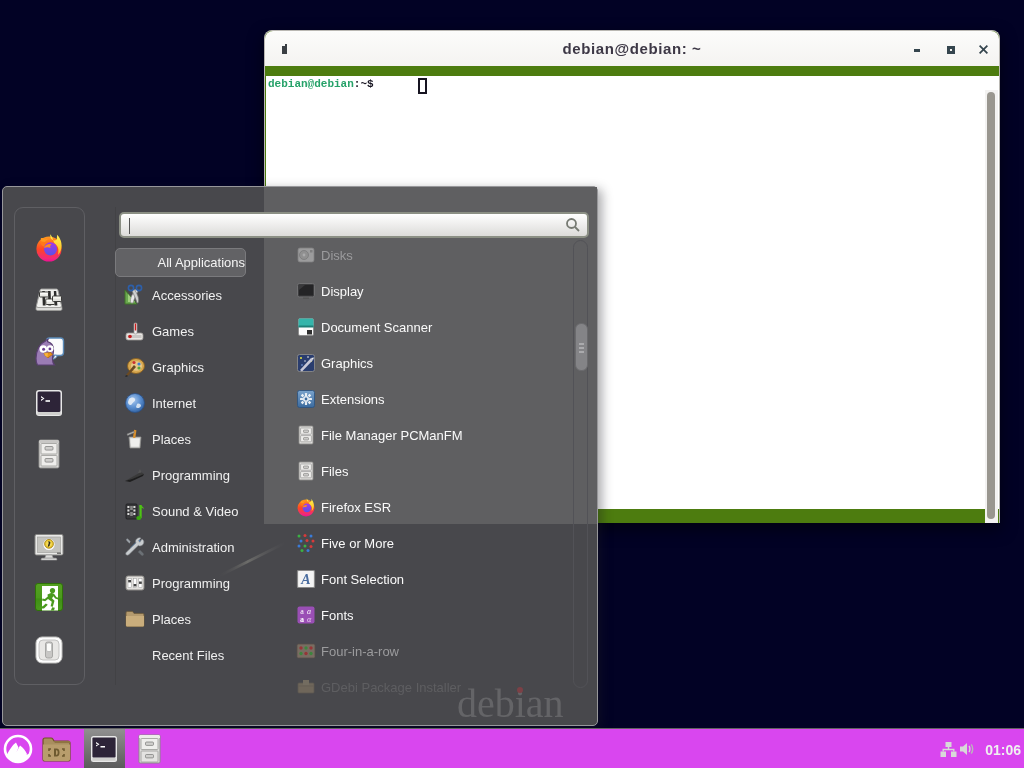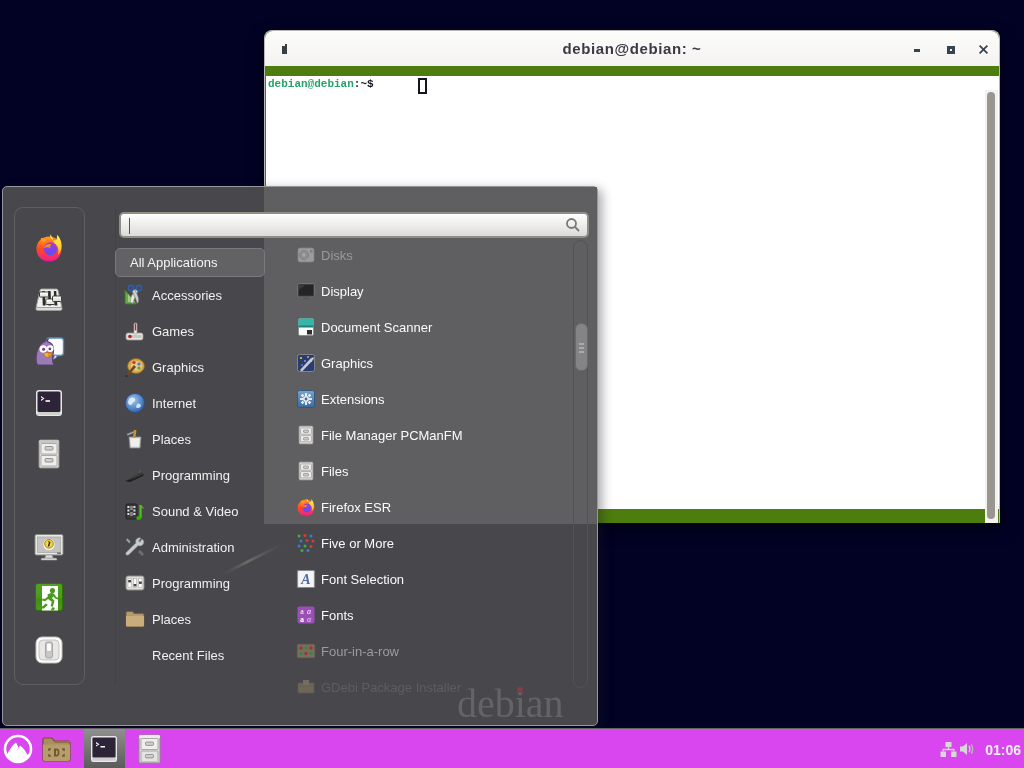--- a/index.html
+++ b/index.html
@@ -28,23 +28,23 @@
   #menu { left:2px; top:186px; width:596px; height:540px; background:#48484c;
           border:1px solid #97979a; border-radius:5px; box-shadow:4px 3px 11px rgba(25,25,35,0.38); }
   #menulight { position:absolute; left:261px; top:0px; width:333px; height:337px;
                background:#5f5f61; }
   #favbox { position:absolute; left:11px; top:20px; width:71px; height:478px;
             border:1px solid #5f5f63; border-radius:9px; }
   #catsep { position:absolute; left:112px; top:20px; width:1px; height:478px; background:#424245; }
   #searchbox { position:absolute; left:116px; top:25px; width:470px; height:26px;
                background:linear-gradient(#ffffff,#dcdbd9); border:2px solid #8b8f84; border-radius:5px; }
   #searchcursor { position:absolute; left:8px; top:4px; width:1px; height:16px; background:#555; }
-  #allapps { position:absolute; left:112px; top:61px; width:150px; height:29px;
+  #allapps { position:absolute; left:112px; top:61px; width:131px; height:29px;
              background:#626265; border:1px solid #7a7a7d; border-radius:5px;
-             font-size:13px; color:#f4f4f4; line-height:27px; padding-left:14px; }
+             font-size:13px; color:#f4f4f4; line-height:27px; padding-left:14px;text-align:right; }
   .cat { position:absolute; left:119px; height:24px; font-size:13px; color:#f0f0f0; white-space:nowrap; }
   .cat .lbl { position:absolute; left:30px; top:4px; }
   .cat .ic { position:absolute; left:2px; top:0px; width:22px; height:22px; }
   .app { position:absolute; left:276px; height:24px; font-size:13px; color:#fafafa; white-space:nowrap; }
   .app .lbl { position:absolute; left:42px; top:4px; }
   .app .ic { position:absolute; left:17px; top:1px; width:20px; height:20px; }
   .app.dim { color:#9b9b9d; }
   .fav { position:absolute; left:30px; width:32px; height:32px; }
   #appscroll { position:absolute; left:570px; top:53px; width:15px; height:448px; background:transparent; border:1px solid #525257; border-radius:9px; }
   #appthumb { position:absolute; left:572px; top:136px; width:13px; height:48px; background:#848487;

